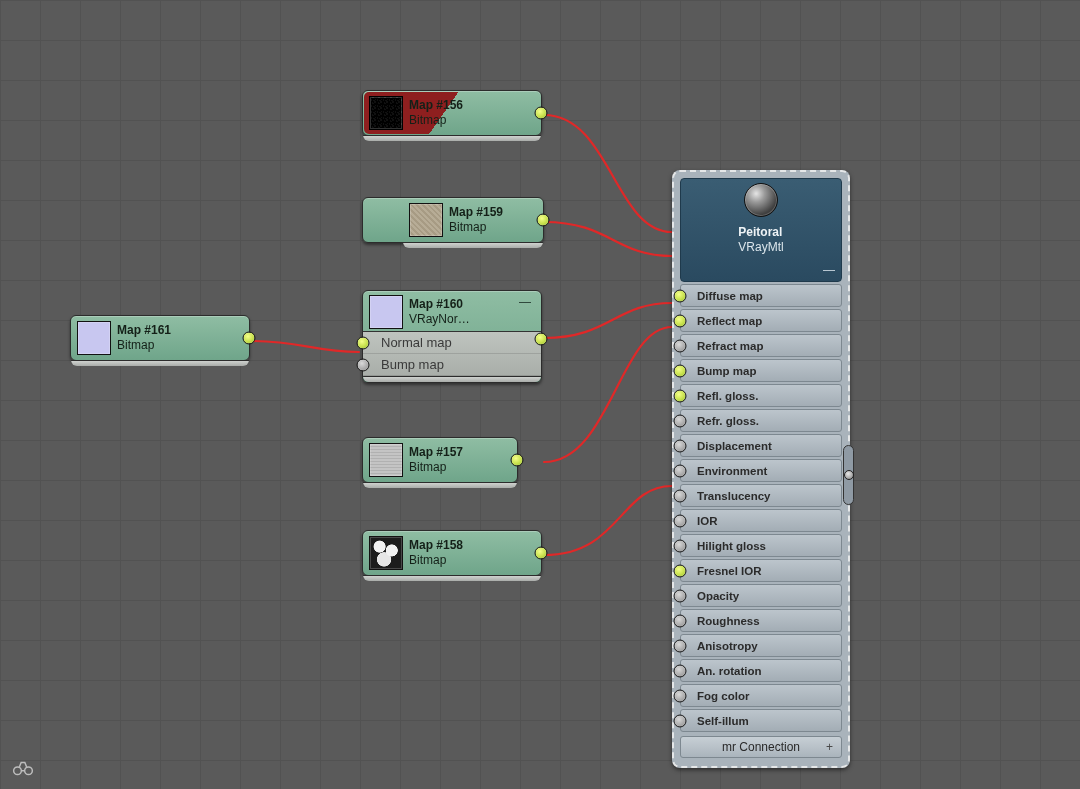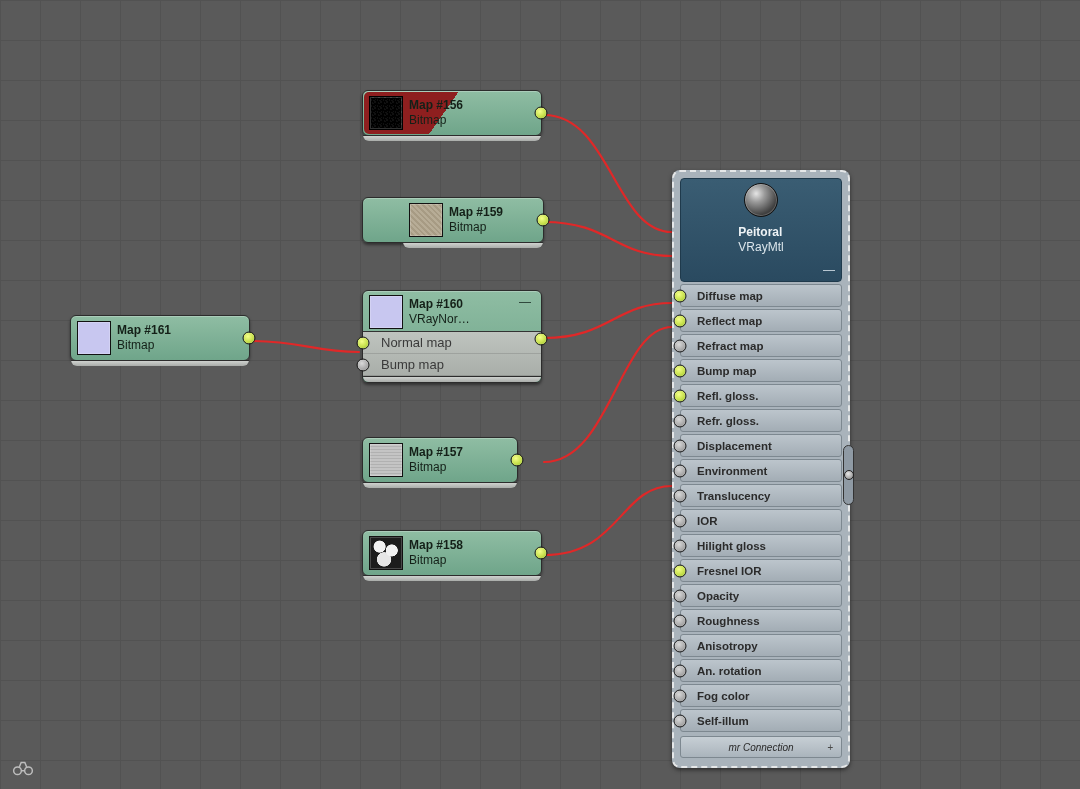--- a/index.html
+++ b/index.html
@@ -139,23 +139,22 @@
     position: relative; height: 23px; display: flex; align-items: center;
     margin-top: 2px; padding-left: 16px; padding-right:6px;
     background: linear-gradient(#bcc5cc,#a3adb5);
     border: 1px solid #7d8890; border-radius: 3px;
     font-size: 11.5px; color: #2b2b2b; font-weight: bold;
   }
   .mslot .port { position: absolute; left: -1px; top: 50%; transform: translate(-50%,-50%); }
   .mr {
     margin-top: 4px; height: 22px; display:flex; align-items:center; justify-content:center;
     background: linear-gradient(#c7cfd5,#aab4bc);
-    border: 1px solid #7d8890; border-radius: 3px; font-size: 10px; color:#2a2a2a;
+    border: 1px solid #7d8890; border-radius: 3px; font-size: 12px; color:#2a2a2a;
     position: relative;
-    font-style: italic;
   }
   .mr .plus { position:absolute; right:8px; color:#4a4a4a; }
 
   .binoc {
     position: absolute; left: 12px; bottom: 12px; color: #bdbdbd;
   }
   .binoc svg { width: 22px; height: 18px; display:block; }
 </style>
 </head>
 <body>

